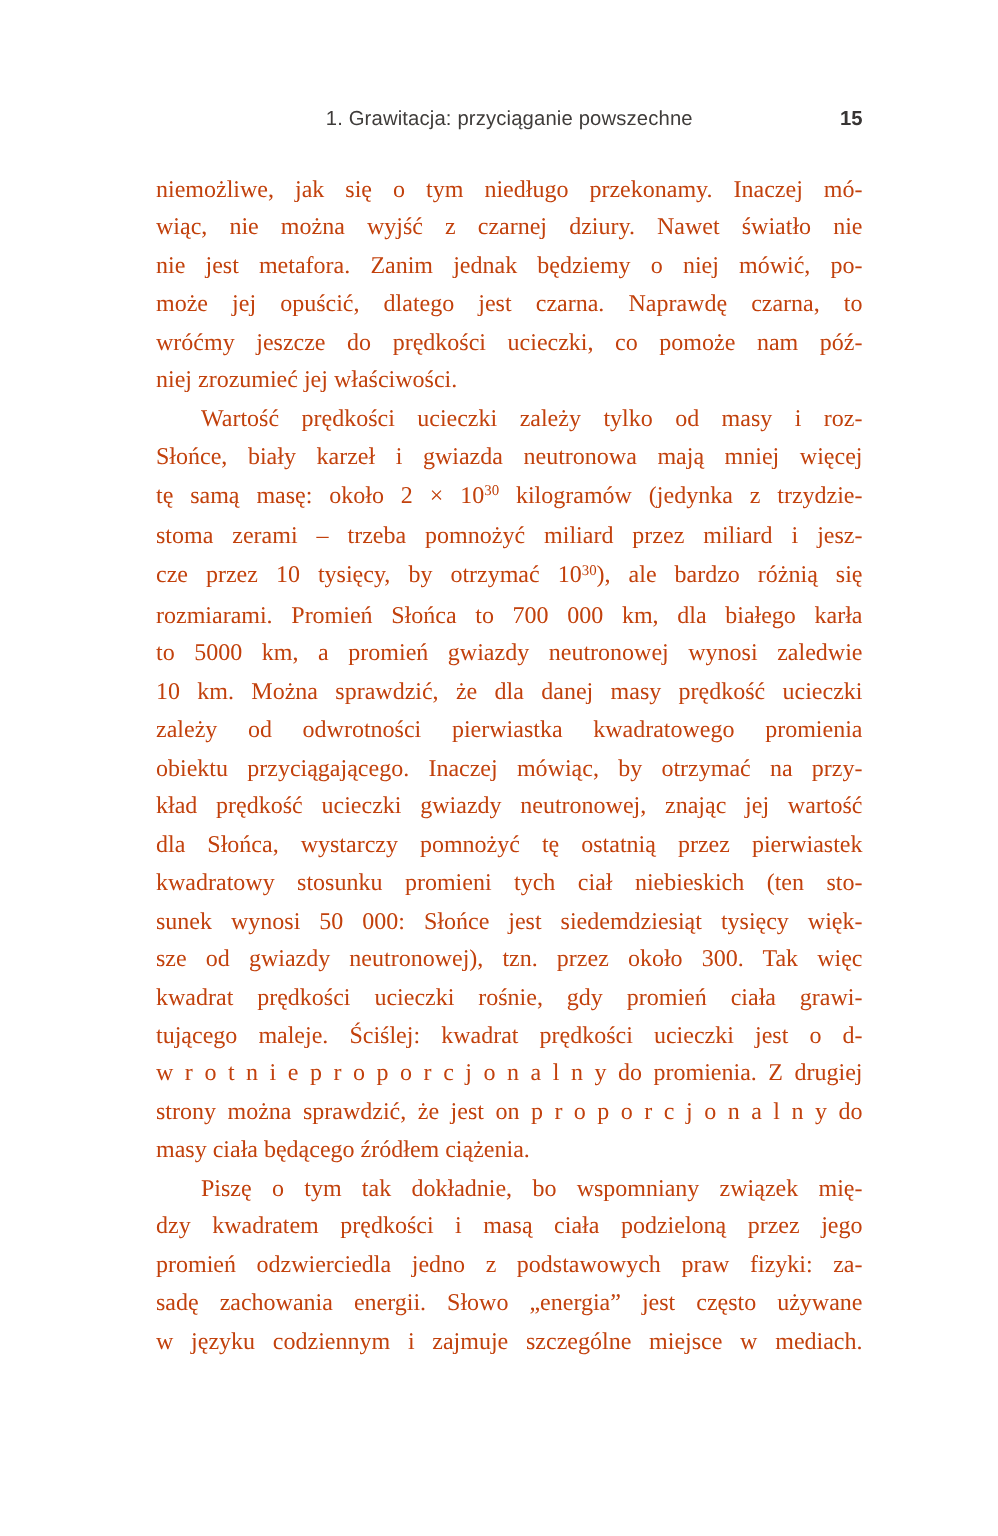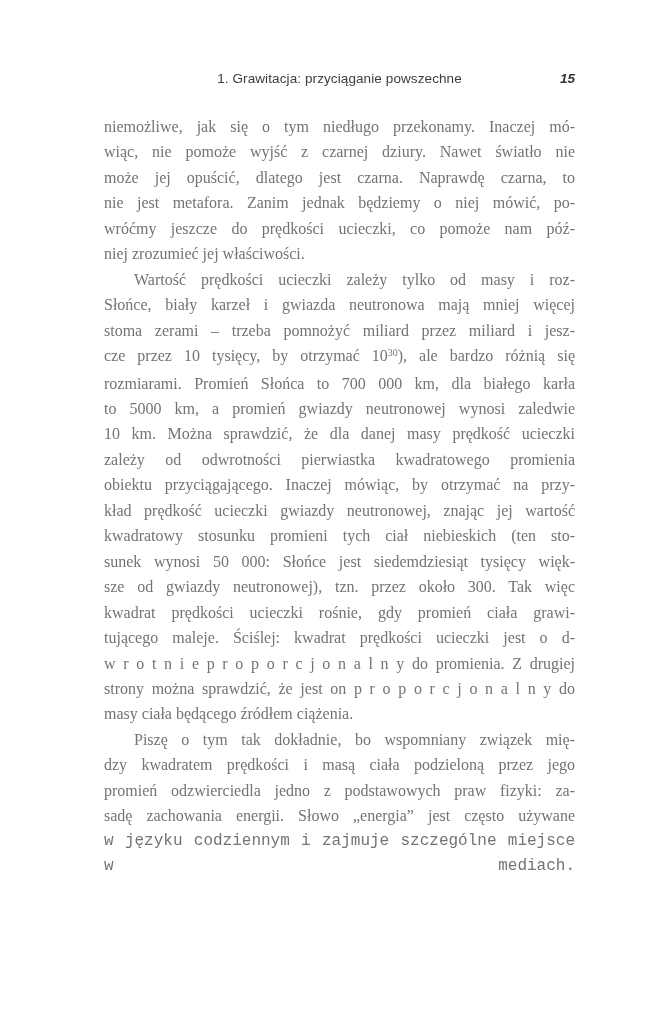--- a/index.html
+++ b/index.html
@@ -29,44 +29,42 @@
     display: block;
     text-align: center;
     letter-spacing: 0.1px;
   }
   .running-head .pagenum {
     position: absolute;
     top: 0;
     right: 0;
     font-weight: 700;
     color: #383534;
-    font-style: italic;
   }
   .body-text {
     position: absolute;
     top: 114px;
     left: 104px;
     width: 471px;
     font-family: "Liberation Serif", "DejaVu Serif", serif;
     font-size: 16px;
     line-height: 25.45px;
-    color: #737373;
+    color: #c2410c;
   }
   .para { margin: 0; padding: 0; }
   .line {
     text-align: justify;
     text-align-last: justify;
     white-space: normal;
   }
   .line.para-last {
     text-align-last: left;
   }
   .line.para-last.fill {
     text-align-last: justify;
-    font-family: Liberation Mono, monospace;
   }
   .para.indented .line:first-child {
     text-indent: 30px;
   }
   .sup {
     font-size: 0.62em;
     position: relative;
     top: -0.48em;
     vertical-align: baseline;
   }
@@ -77,37 +75,39 @@
 <div class="book-page">
 
   <div class="running-head">
     <span class="chapter">1. Grawitacja: przyciąganie powszechne</span>
     <span class="pagenum">15</span>
   </div>
 
   <div class="body-text">
       <div class="para">
         <div class="line"><span class="seg">niemożliwe, jak się o tym niedługo przekonamy. Inaczej mó-</span></div>
-        <div class="line"><span class="seg">wiąc, nie pomoże wyjść z czarnej dziury. Nawet światło nie</span></div>
+        <div class="line"><span class="seg">wiąc, nie można wyjść z czarnej dziury. Nawet światło nie</span></div>
+        <div class="line"><span class="seg">nie jest metafora. Zanim jednak będziemy o niej mówić, po-</span></div>
         <div class="line"><span class="seg">może jej opuścić, dlatego jest czarna. Naprawdę czarna, to</span></div>
-        <div class="line"><span class="seg">nie jest metafora. Zanim jednak będziemy o niej mówić, po-</span></div>
         <div class="line"><span class="seg">wróćmy jeszcze do prędkości ucieczki, co pomoże nam póź-</span></div>
         <div class="line para-last"><span class="seg">niej zrozumieć jej właściwości.</span></div>
       </div>
       <div class="para indented">
         <div class="line"><span class="seg">Wartość prędkości ucieczki zależy tylko od masy i roz-</span></div>
         <div class="line"><span class="seg">Słońce, biały karzeł i gwiazda neutronowa mają mniej więcej</span></div>
+        <div class="line"><span class="seg">tę samą masę: około 2 × 10</span><span class="sup">30</span><span class="seg"> kilogramów (jedynka z trzydzie-</span></div>
         <div class="line"><span class="seg">stoma zerami – trzeba pomnożyć miliard przez miliard i jesz-</span></div>
         <div class="line"><span class="seg">cze przez 10 tysięcy, by otrzymać 10</span><span class="sup">30</span><span class="seg">), ale bardzo różnią się</span></div>
         <div class="line"><span class="seg">rozmiarami. Promień Słońca to 700 000 km, dla białego karła</span></div>
         <div class="line"><span class="seg">to 5000 km, a promień gwiazdy neutronowej wynosi zaledwie</span></div>
         <div class="line"><span class="seg">10 km. Można sprawdzić, że dla danej masy prędkość ucieczki</span></div>
         <div class="line"><span class="seg">zależy od odwrotności pierwiastka kwadratowego promienia</span></div>
         <div class="line"><span class="seg">obiektu przyciągającego. Inaczej mówiąc, by otrzymać na przy-</span></div>
         <div class="line"><span class="seg">kład prędkość ucieczki gwiazdy neutronowej, znając jej wartość</span></div>
+        <div class="line"><span class="seg">dla Słońca, wystarczy pomnożyć tę ostatnią przez pierwiastek</span></div>
         <div class="line"><span class="seg">kwadratowy stosunku promieni tych ciał niebieskich (ten sto-</span></div>
         <div class="line"><span class="seg">sunek wynosi 50 000: Słońce jest siedemdziesiąt tysięcy więk-</span></div>
         <div class="line"><span class="seg">sze od gwiazdy neutronowej), tzn. przez około 300. Tak więc</span></div>
         <div class="line"><span class="seg">kwadrat prędkości ucieczki rośnie, gdy promień ciała grawi-</span></div>
         <div class="line"><span class="seg">tującego maleje. Ściślej: kwadrat prędkości ucieczki jest o d-</span></div>
         <div class="line"><span class="seg">w r o t n i e p r o p o r c j o n a l n y do promienia. Z drugiej</span></div>
         <div class="line"><span class="seg">strony można sprawdzić, że jest on p r o p o r c j o n a l n y do</span></div>
         <div class="line para-last"><span class="seg">masy ciała będącego źródłem ciążenia.</span></div>
       </div>
       <div class="para indented">

